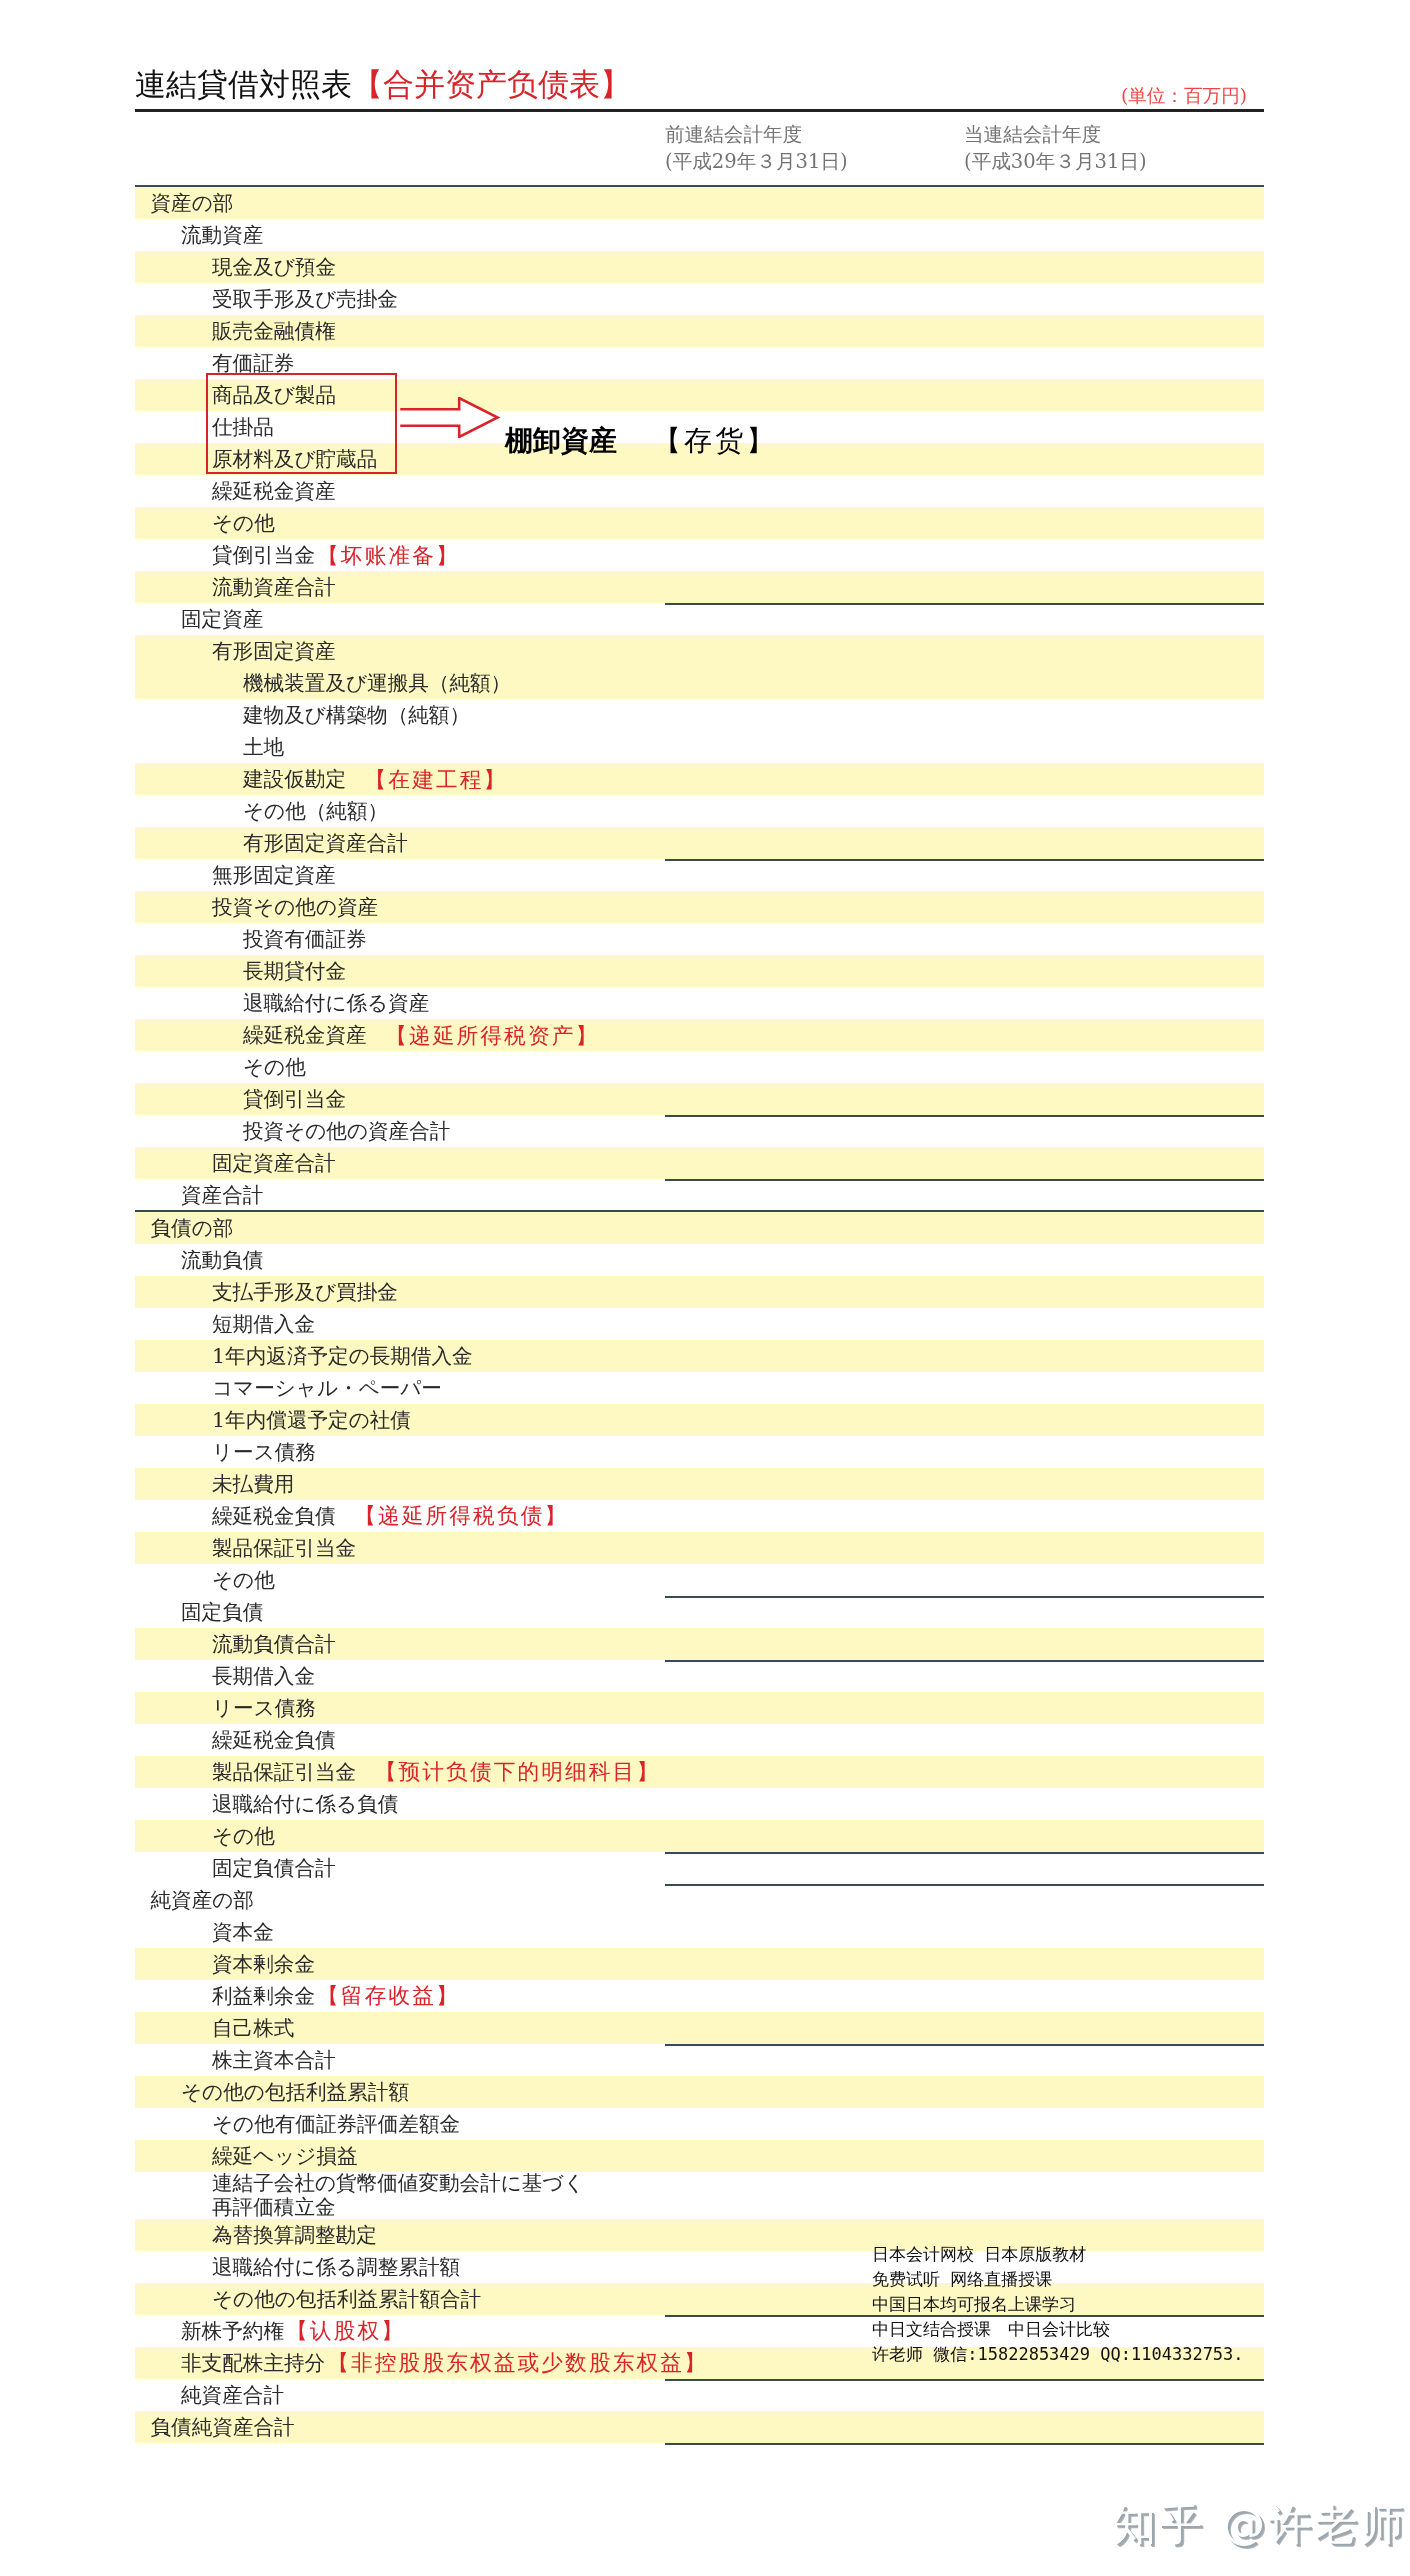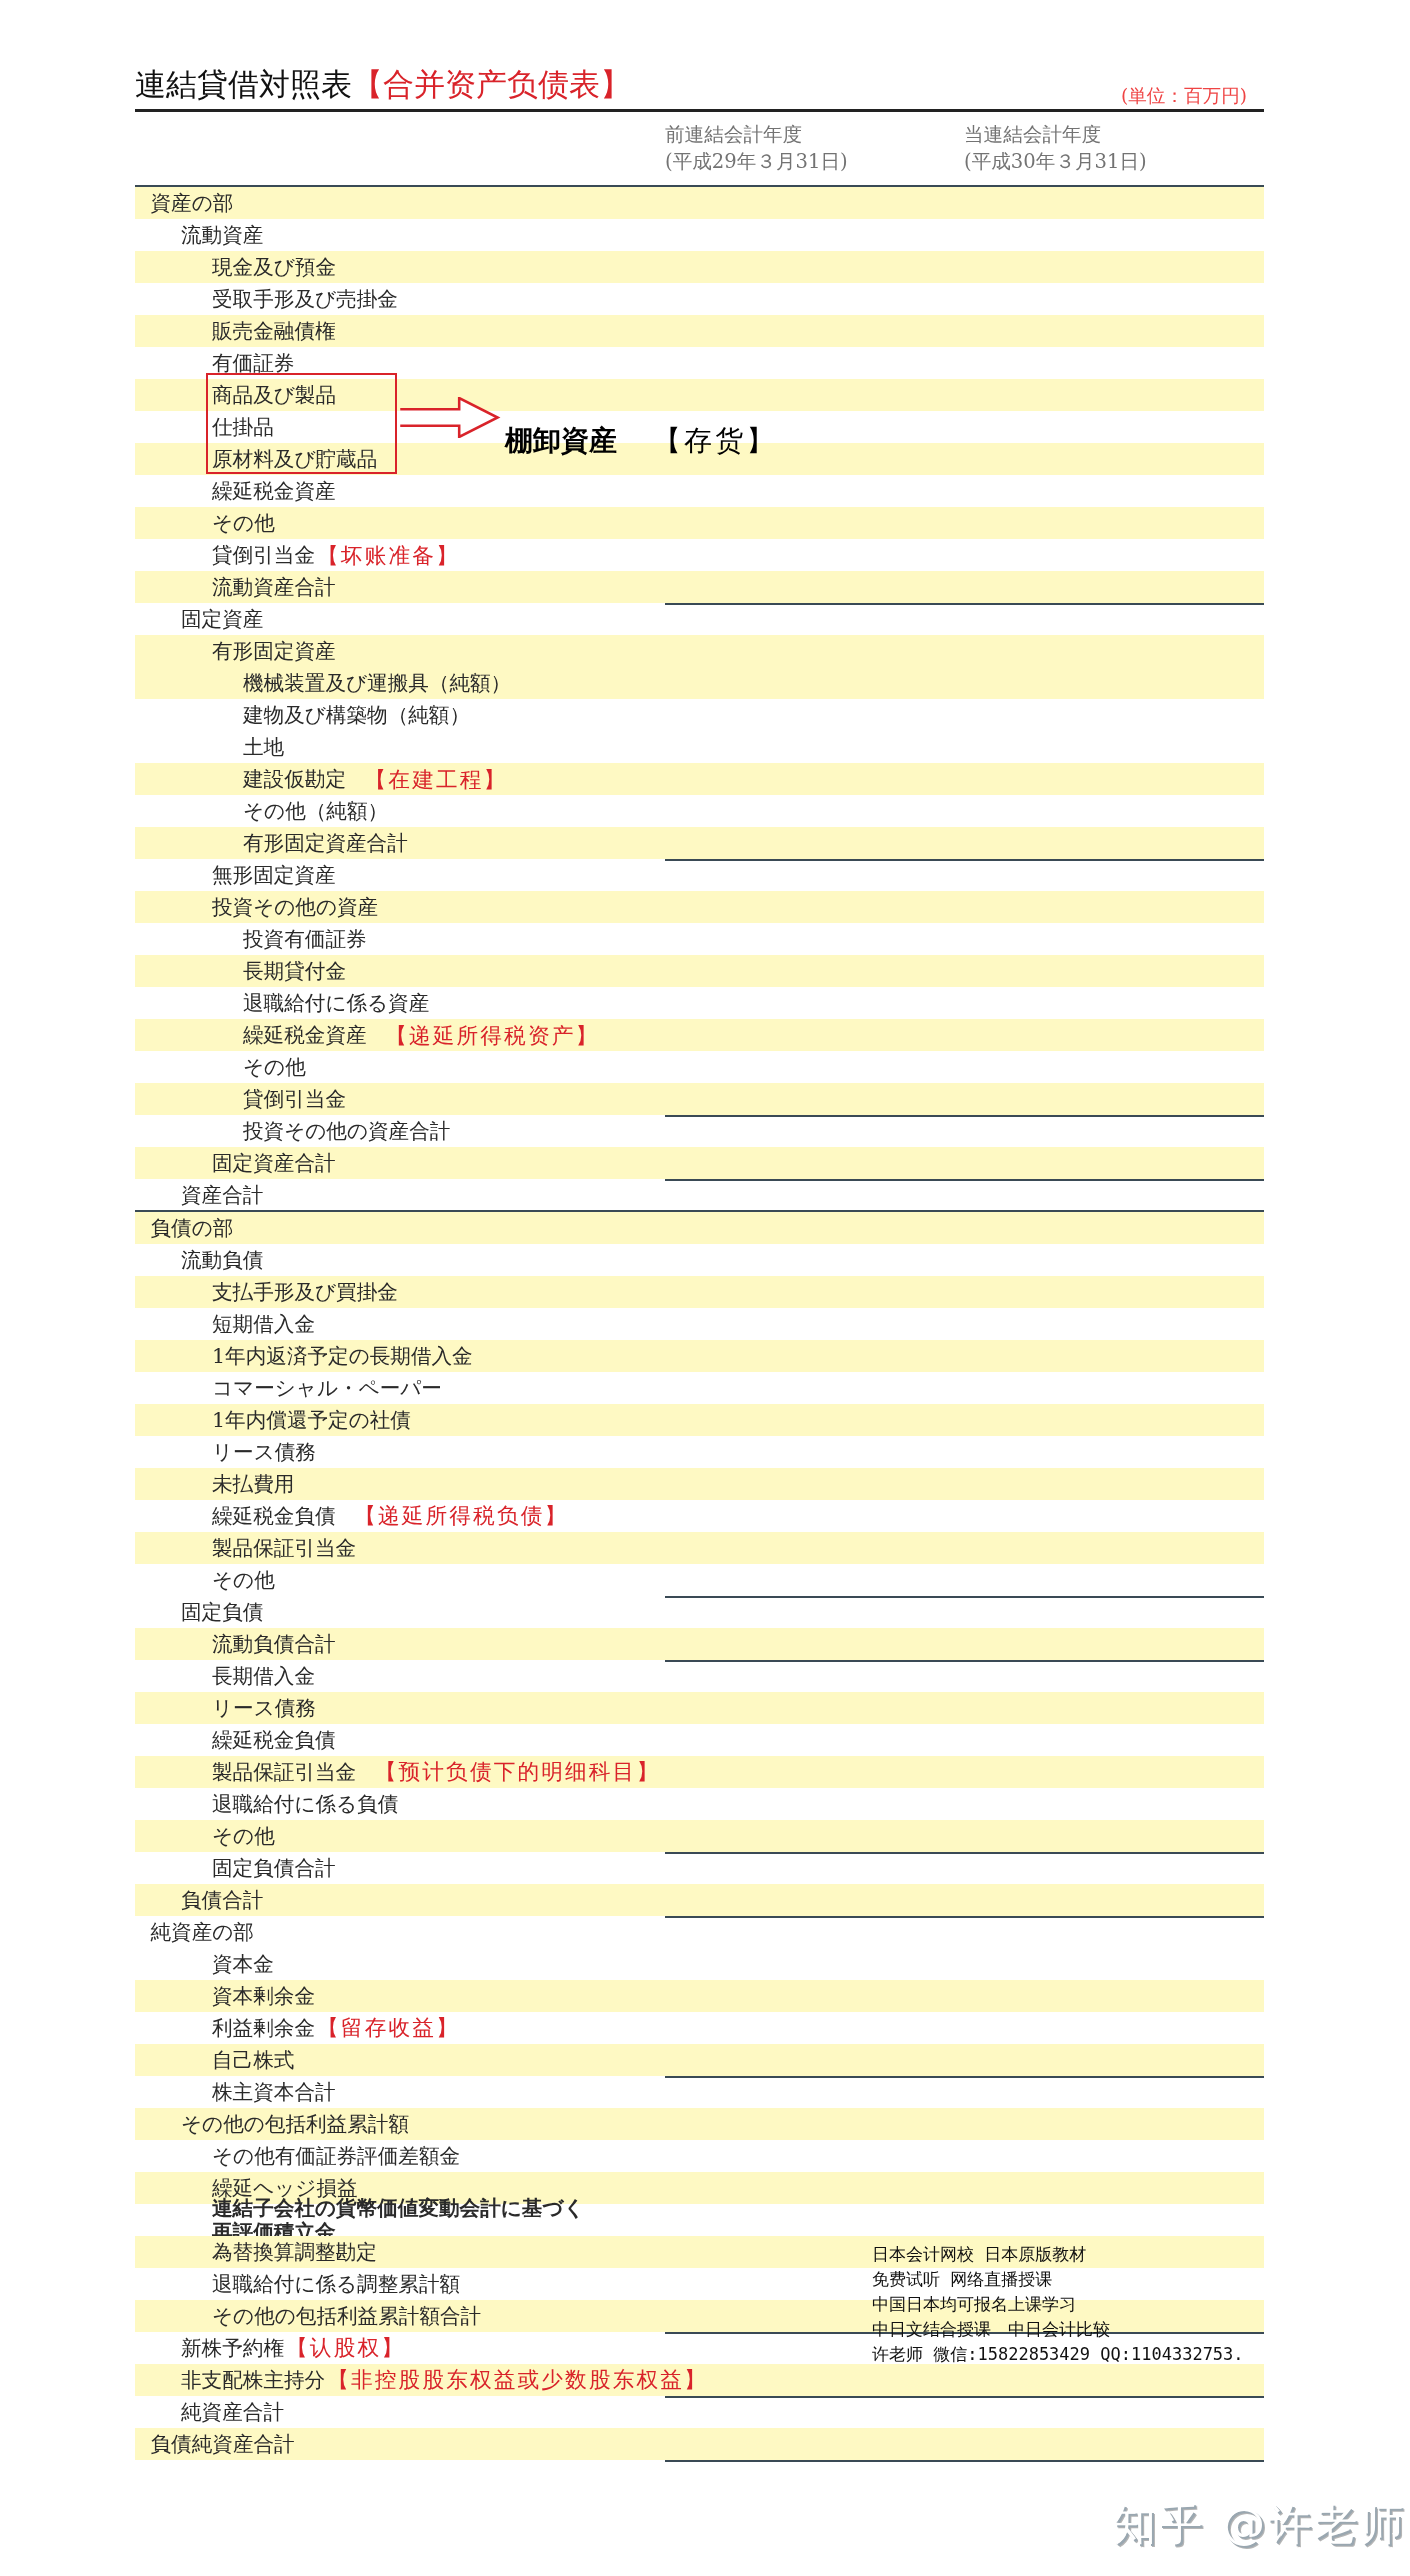--- a/index.html
+++ b/index.html
@@ -32,21 +32,21 @@
     position: absolute; left: 135px; top: 185px; width: 1129px; height: 2.1px; background: #3a4a55;
   }
   .table {
     position: absolute; left: 135px; top: 187px; width: 1129px;
   }
   .row {
     position: relative; height: 32px; display: flex; align-items: center;
     font-size: 20.6px; white-space: nowrap;
   }
   .row.blue { background: #fef9c3; }
-  .row.tall { height: 32px; align-items: center; font-weight: bold; }
+  .row.tall { height: 47px; align-items: center; }
   .row .label { position: absolute; left: 0; top: 0; height: 100%; display: flex; align-items: center; }
   .row.tall .label { line-height: 24px; white-space: pre-line; }
   .lvl0 { padding-left: 15.5px; }
   .lvl1 { padding-left: 46px; }
   .lvl2 { padding-left: 77px; }
   .lvl3 { padding-left: 108px; }
   .note {
     color: #d9232a; font-family: "DejaVu Sans", "Liberation Sans", sans-serif;
     font-size: 21.7px; margin-left: 2.1px; letter-spacing: 2.1px;
   }
@@ -472,27 +472,20 @@
       <div class="num-cell num-prev total-line-bottom"></div>
       <div class="num-cell num-curr total-line-bottom"></div>
     </div>
     <div class="row">
       <div class="label lvl2">
         <span>固定負債合計</span>
       </div>
       <div class="num-cell num-prev total-line-bottom"></div>
       <div class="num-cell num-curr total-line-bottom"></div>
     </div>
-    <div class="row blue">
-      <div class="label lvl1">
-        <span>負債合計</span>
-      </div>
-      <div class="num-cell num-prev total-line-bottom"></div>
-      <div class="num-cell num-curr total-line-bottom"></div>
-    </div>
     <div class="row">
       <div class="label lvl0">
         <span>純資産の部</span>
       </div>
       <div class="num-cell num-prev"></div>
       <div class="num-cell num-curr"></div>
     </div>
     <div class="row">
       <div class="label lvl2">
         <span>資本金</span>

